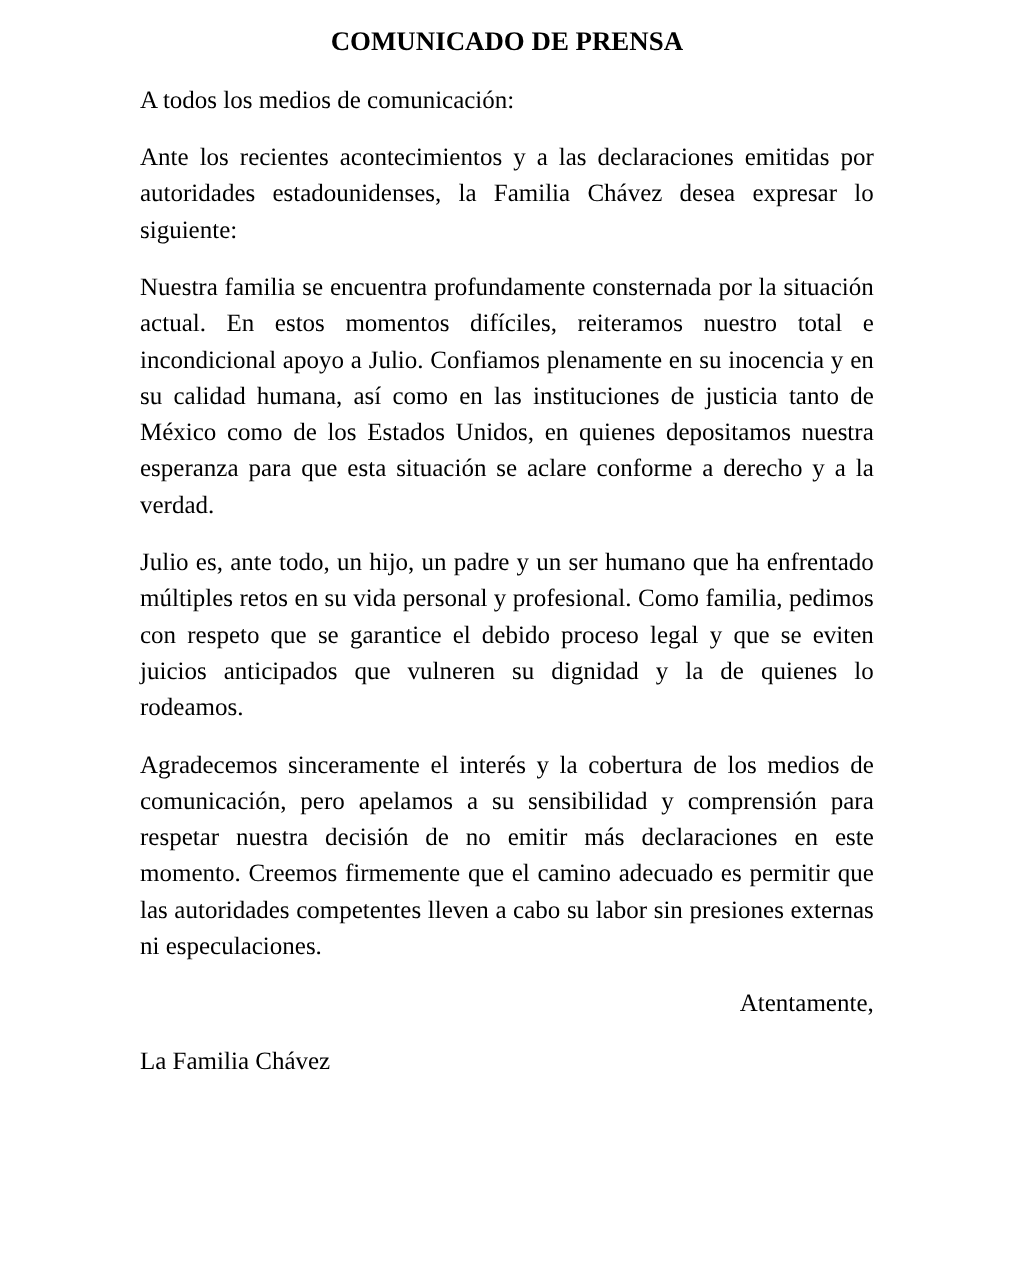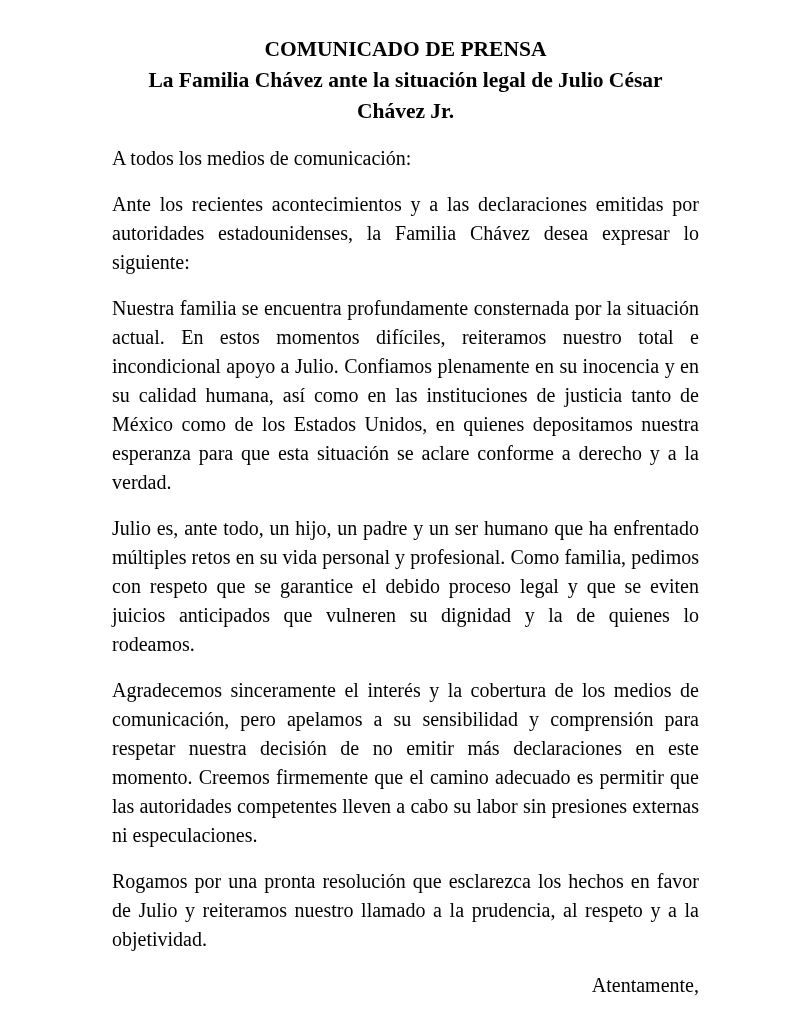--- a/index.html
+++ b/index.html
@@ -5,21 +5,21 @@
   html, body {
     margin: 0;
     padding: 0;
     background: #ffffff;
   }
   .page {
     width: 811px;
     height: 1024px;
     background: #ffffff;
     box-sizing: border-box;
-    padding-top: 34px;
+    padding-top: 18px;
     font-family: "Liberation Serif", "DejaVu Serif", serif;
     color: #000000;
     overflow: hidden;
   }
   .content {
     width: 587px;
     margin: 0 auto;
   }
   .doc-title {
     text-align: center;
@@ -53,33 +53,31 @@
   }
 </style>
 </head>
 <body>
 
 <div class="page">
   <div class="content">
 
     <header class="doc-title">
       <h1>COMUNICADO DE PRENSA</h1>
-      <h2>La Familia Chávez ante la situación legal de Julio César Chávez Jr.</h2>
     </header>
 
     <p class="salutation">A todos los medios de comunicación:</p>
 
     <p class="body-paragraph">Ante los recientes acontecimientos y a las declaraciones emitidas por autoridades estadounidenses, la Familia Chávez desea expresar lo siguiente:</p>
 
     <p class="body-paragraph">Nuestra familia se encuentra profundamente consternada por la situación actual. En estos momentos difíciles, reiteramos nuestro total e incondicional apoyo a Julio. Confiamos plenamente en su inocencia y en su calidad humana, así como en las instituciones de justicia tanto de México como de los Estados Unidos, en quienes depositamos nuestra esperanza para que esta situación se aclare conforme a derecho y a la verdad.</p>
 
     <p class="body-paragraph">Julio es, ante todo, un hijo, un padre y un ser humano que ha enfrentado múltiples retos en su vida personal y profesional. Como familia, pedimos con respeto que se garantice el debido proceso legal y que se eviten juicios anticipados que vulneren su dignidad y la de quienes lo rodeamos.</p>
 
     <p class="body-paragraph">Agradecemos sinceramente el interés y la cobertura de los medios de comunicación, pero apelamos a su sensibilidad y comprensión para respetar nuestra decisión de no emitir más declaraciones en este momento. Creemos firmemente que el camino adecuado es permitir que las autoridades competentes lleven a cabo su labor sin presiones externas ni especulaciones.</p>
 
-    <p class="body-paragraph">Rogamos por una pronta resolución que esclarezca los hechos en favor de Julio y reiteramos nuestro llamado a la prudencia, al respeto y a la objetividad.</p>
 
     <p class="closing">Atentamente,</p>
 
     <p class="signature">La Familia Chávez</p>
 
   </div>
 </div>
 
 </body></html>

